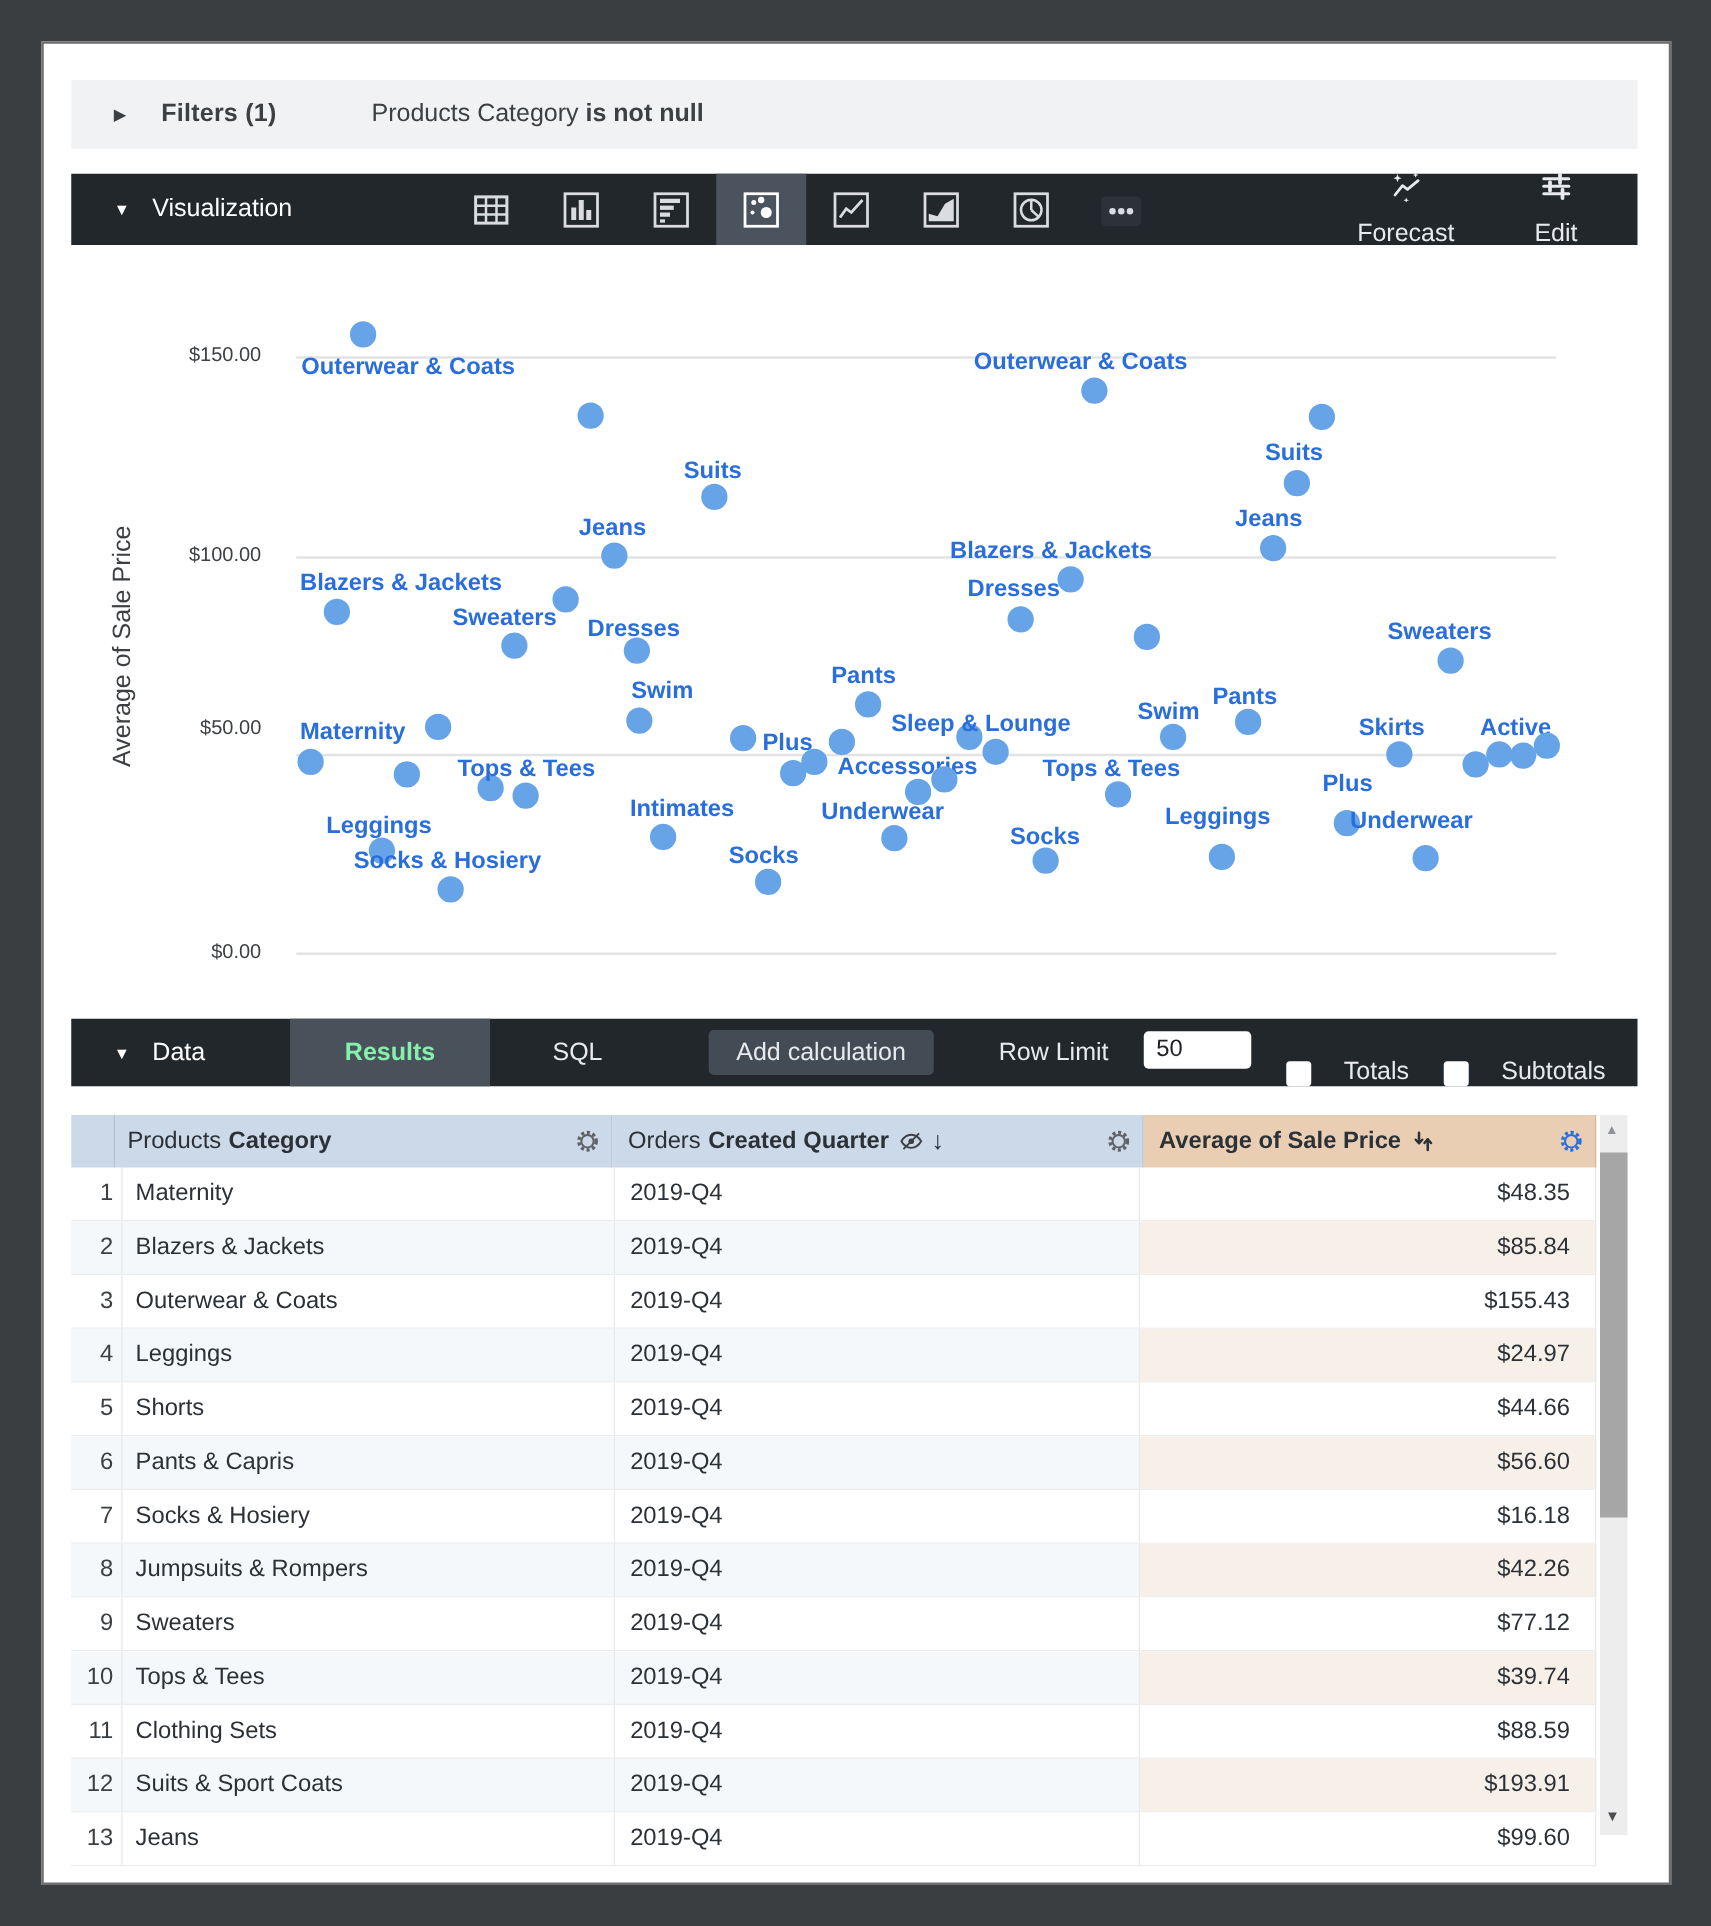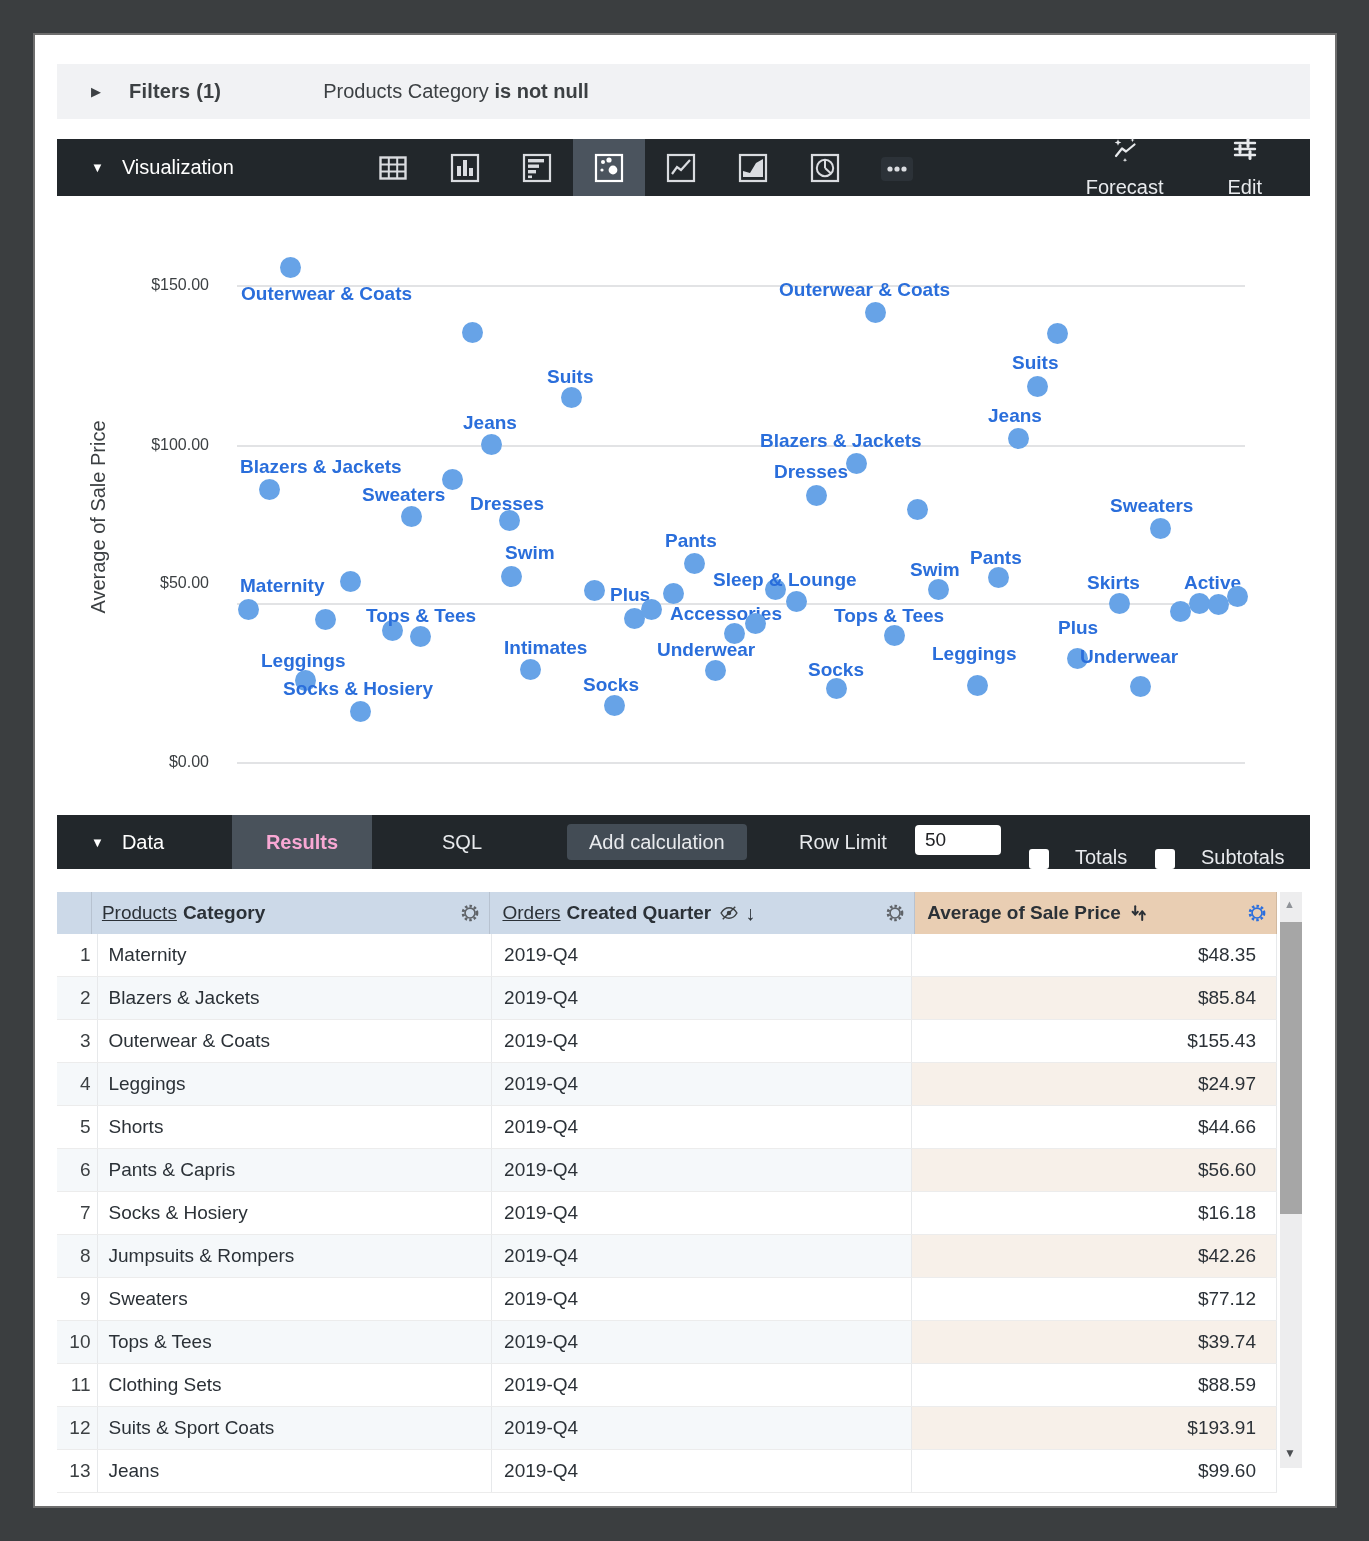--- a/index.html
+++ b/index.html
@@ -17,21 +17,21 @@
     overflow:hidden;
   }
   
   .filters-bar{
     position:absolute;left:22px;top:29px;width:1253px;height:55px;
     background:#f1f2f4;display:flex;align-items:center;
     font-size:20px;color:#3c4043;
   }
   .filters-bar .chev{margin-left:34px;font-size:13px;color:#3c4043;}
   .filters-bar .flabel{margin-left:28px;font-weight:600;letter-spacing:.2px;}
-  .filters-bar .fexpr{margin-left:102px;}
+  .filters-bar .fexpr{margin-left:76px;}
   .filters-bar .fexpr b{font-weight:700;}
   
   .dark-bar{
     position:absolute;left:22px;width:1253px;height:57px;
     background:#22272b;color:#e8eaed;display:flex;align-items:center;
     font-size:20px;
   }
   #viz-bar{top:104px;}
   #data-bar{top:780px;height:54px;}
   .bar-chev{font-size:13px;color:#fff;margin-left:34px;}
@@ -46,42 +46,42 @@
   #chart{position:absolute;left:0;top:161px;width:1300px;height:619px;}
   .gridline{position:absolute;left:202px;width:1008px;height:2px;background:#e2e3e5;}
   .ytick{position:absolute;left:88px;width:86px;height:26px;line-height:26px;
          text-align:right;font-size:16px;color:#3c4043;}
   .y-title{position:absolute;left:52px;top:443px;width:244px;text-align:center;
            font-size:20px;color:#3c4043;transform:rotate(-90deg);transform-origin:0 0;}
   .dot{position:absolute;width:21px;height:21px;border-radius:50%;background:#67a3e7;}
   .plabel{position:absolute;font-size:19px;font-weight:700;color:#2a6edb;white-space:nowrap;}
   
   .dtab{height:54px;display:flex;align-items:center;justify-content:center;cursor:pointer;}
-  #tab-results{position:absolute;left:175px;width:140px;background:#49525b;font-weight:700;color:#f9a8d4;}
+  #tab-results{position:absolute;left:175px;width:160px;background:#49525b;font-weight:700;color:#86efac;}
   #tab-sql{position:absolute;left:360px;width:90px;justify-content:center;}
   .add-calc{position:absolute;left:510px;top:9px;height:36px;padding:0 22px;
             background:#434c55;border-radius:4px;color:#e8eaed;display:flex;align-items:center;cursor:pointer;}
   .rowlimit-label{position:absolute;left:742px;top:0;height:54px;display:flex;align-items:center;}
   .rowlimit-input{position:absolute;left:858px;top:10px;width:66px;height:30px;
                   background:#fff;border:none;border-radius:4px;font-size:19px;
                   font-family:"Liberation Sans",sans-serif;color:#202124;padding:0 10px;}
   .chk-group{position:absolute;top:0;height:54px;display:flex;align-items:flex-end;gap:26px;cursor:pointer;}
   #chk-totals{left:972px;}
   #chk-subtotals{left:1098px;}
   .checkbox{width:20px;height:20px;background:#fff;border-radius:3px;display:inline-block;}
   
   #table{position:absolute;left:22px;top:857px;width:1220px;font-size:19px;color:#2b3137;}
   .t-header{display:flex;height:42px;font-size:19px;}
   .h-cell{display:flex;align-items:center;background:#ccd9e8;border-right:1px solid rgba(0,0,0,0.10);position:relative;}
   .h-num{width:35px;}
   .h-cat{width:400px;padding-left:10px;}
   .h-qtr{width:425px;padding-left:12px;}
   .h-avg{width:360px;padding-left:12px;background:#e9ceb3;}
   .h-cell .bold{font-weight:700;}
-  .h-cell .pre{margin-right:6px;text-decoration:underline;}
+  .h-cell .pre{margin-right:6px;}
   .gear{position:absolute;right:8px;top:10px;color:#5f6368;}
   .gear.blue{color:#2b6fde;}
   .hicon{margin-left:8px;color:#3c4043;display:flex;align-items:center;}
   .arrow-down{font-size:20px;margin-left:6px;font-weight:400;}
   .t-row{display:flex;height:42px;border-bottom:1px solid #ececec;background:#fff;}
   .t-row:nth-child(even){background:#f5f8fa;}
   .c{display:flex;align-items:center;border-right:1px solid #e7e9eb;}
   .c.num{width:35px;justify-content:flex-end;padding-right:7px;color:#3c4043;}
   .c.cat{width:400px;padding-left:10px;}
   .c.qtr{width:425px;padding-left:12px;}

